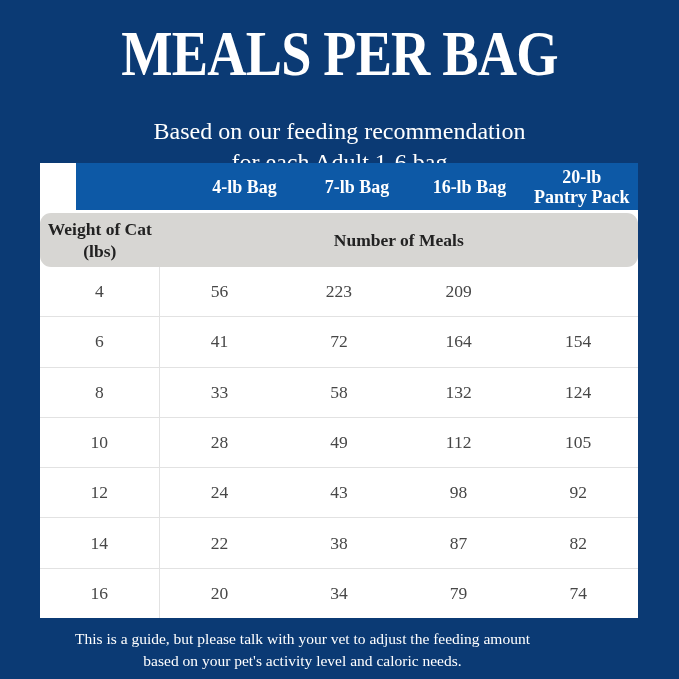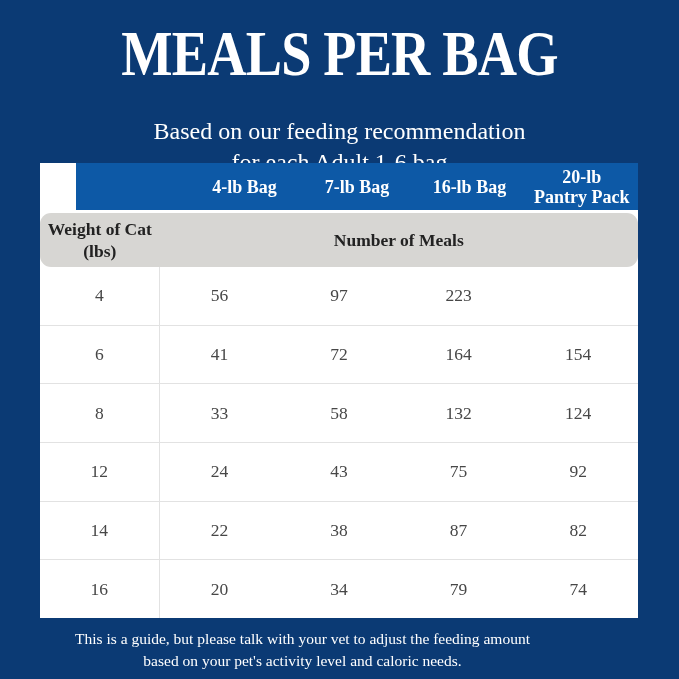--- a/index.html
+++ b/index.html
@@ -136,46 +136,53 @@
       <div>Weight of Cat
 (lbs)</div>
       <div>Number of Meals</div>
     </div>
 
     <div class="tbody">
 
       <div class="trow">
         <div>4</div>
         <div>56</div>
-        <div>97</div>
         <div>223</div>
+        <div>209</div>
       </div>
 
       <div class="trow">
         <div>6</div>
         <div>41</div>
         <div>72</div>
         <div>164</div>
         <div>154</div>
       </div>
 
       <div class="trow">
         <div>8</div>
         <div>33</div>
         <div>58</div>
         <div>132</div>
         <div>124</div>
       </div>
 
+      <div class="trow">
+        <div>10</div>
+        <div>28</div>
+        <div>49</div>
+        <div>112</div>
+        <div>105</div>
+      </div>
 
       <div class="trow">
         <div>12</div>
         <div>24</div>
         <div>43</div>
-        <div>75</div>
+        <div>98</div>
         <div>92</div>
       </div>
 
       <div class="trow">
         <div>14</div>
         <div>22</div>
         <div>38</div>
         <div>87</div>
         <div>82</div>
       </div>

